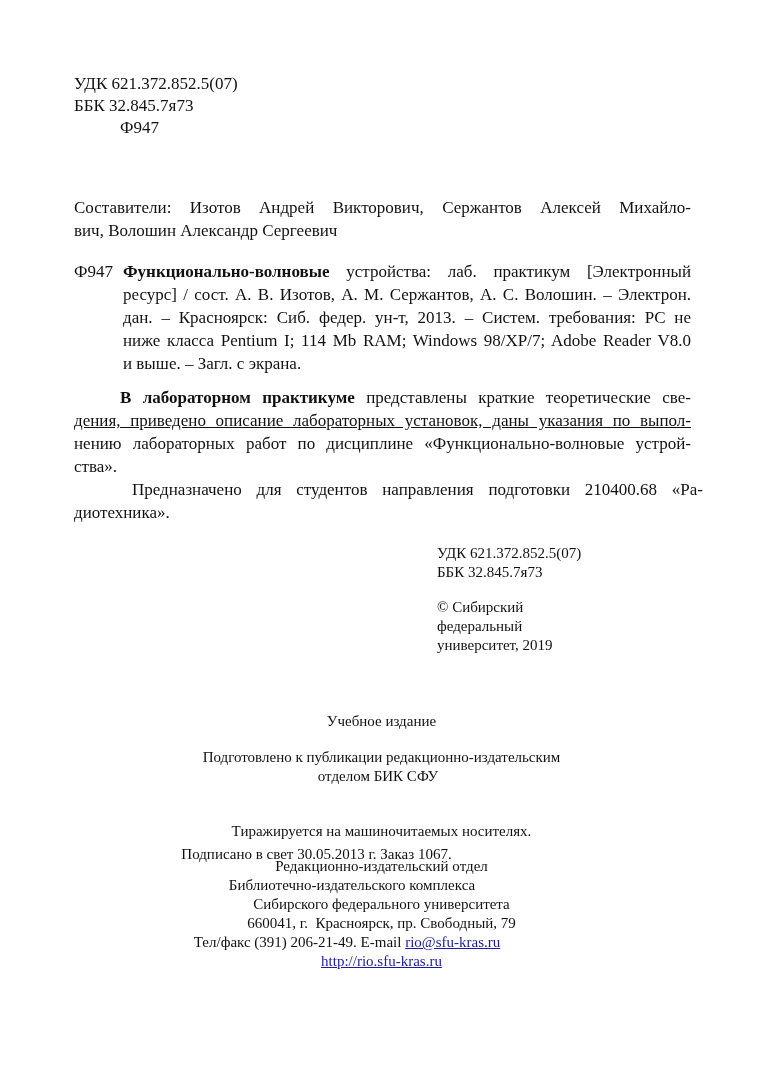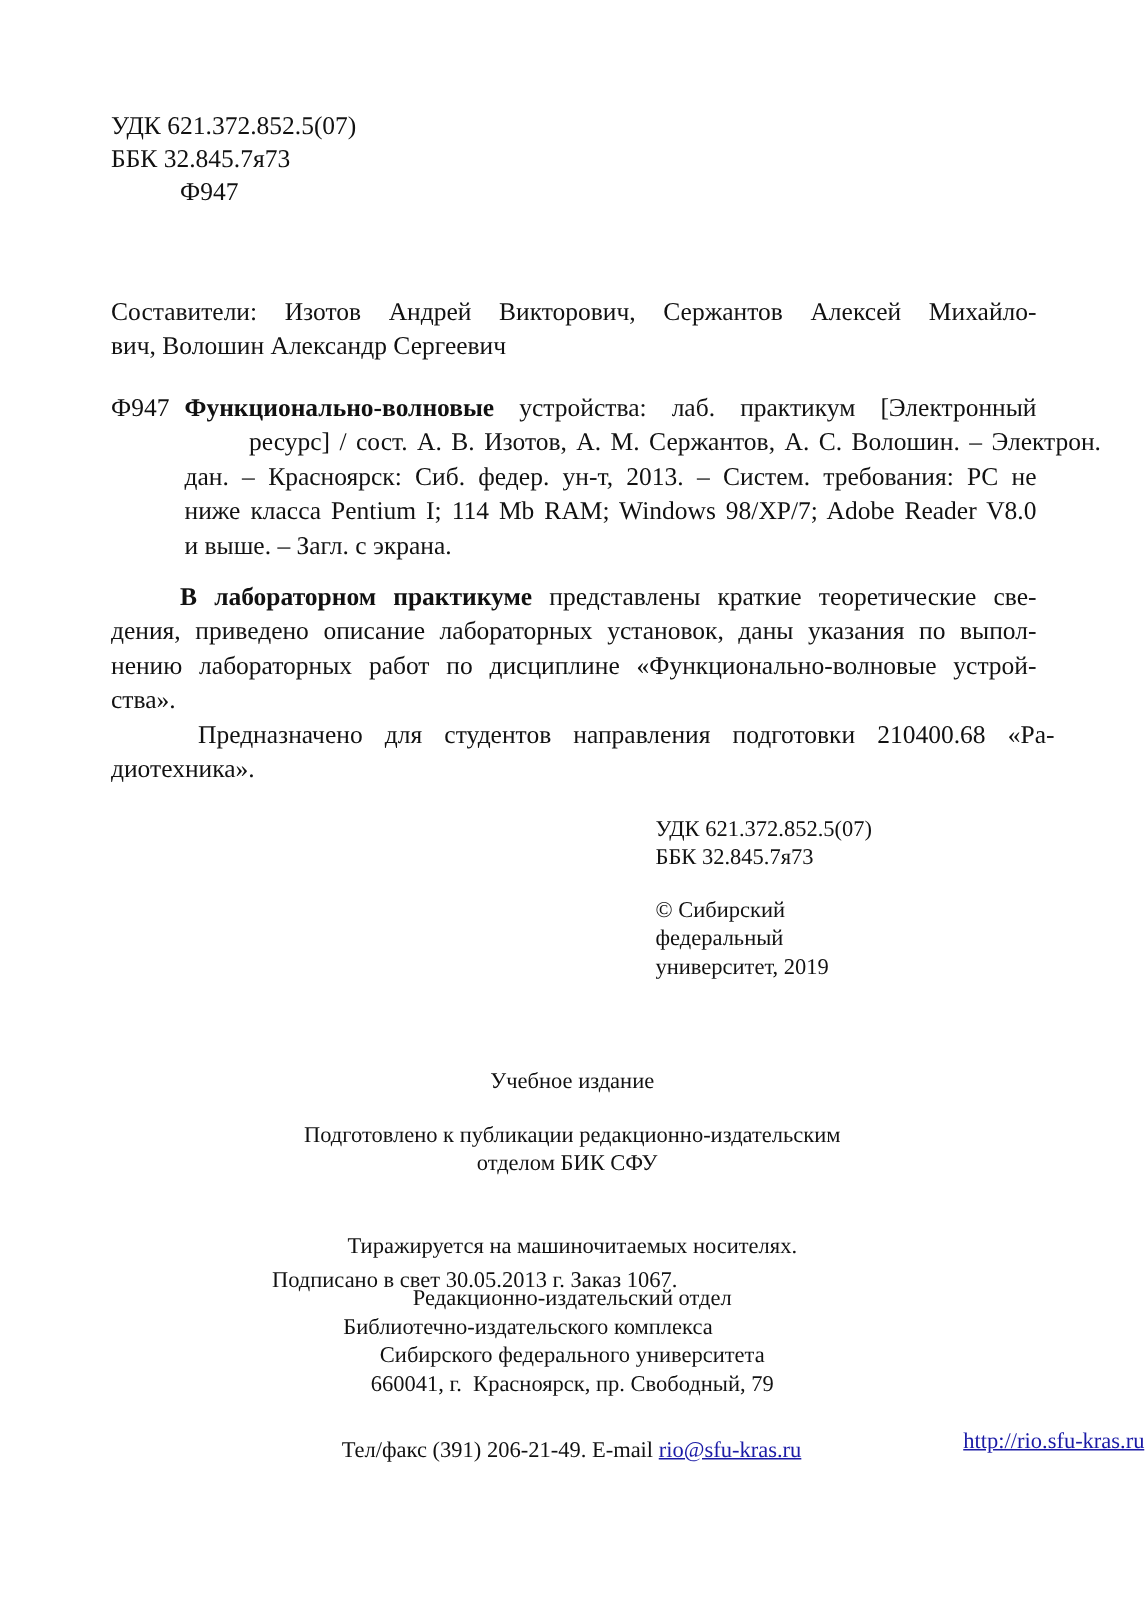--- a/index.html
+++ b/index.html
@@ -21,41 +21,41 @@
 
 <div class="abs line" style="left:74px; top:73px;">УДК 621.372.852.5(07)</div>
 <div class="abs line" style="left:74px; top:95px;">ББК 32.845.7я73</div>
 <div class="abs line" style="left:120px; top:117px;">Ф947</div>
 
 <div class="abs just" style="left:74px; top:197px; width:617px; line-height:22px;">Составители: Изотов Андрей Викторович, Сержантов Алексей Михайло-</div>
 <div class="abs line" style="left:74px; top:220px;">вич, Волошин Александр Сергеевич</div>
 
 <div class="abs line" style="left:74px; top:261px;">Ф947</div>
 <div class="abs just" style="left:123px; top:261px; width:568px; line-height:22px;"><b>Функционально-волновые</b><span> устройства: лаб. практикум [Электронный</span></div>
-<div class="abs just" style="left:123px; top:284px; width:568px; line-height:22px;margin-left:43px;">ресурс] / сост. А. В. Изотов, А. М. Сержантов, А. С. Волошин. – Электрон.</div>
+<div class="abs just" style="left:123px; top:284px; width:568px; line-height:22px;">ресурс] / сост. А. В. Изотов, А. М. Сержантов, А. С. Волошин. – Электрон.</div>
 <div class="abs just" style="left:123px; top:307px; width:568px; line-height:22px;">дан. – Красноярск: Сиб. федер. ун-т, 2013. – Систем. требования: PC не</div>
 <div class="abs just" style="left:123px; top:330px; width:568px; line-height:22px;">ниже класса Pentium I; 114 Mb RAM; Windows 98/XP/7; Adobe Reader V8.0</div>
 <div class="abs line" style="left:123px; top:353px;">и выше. – Загл. с экрана.</div>
 
 <div class="abs just" style="left:120px; top:387px; width:571px; line-height:22px;"><b>В лабораторном практикуме</b><span> представлены краткие теоретические све-</span></div>
-<div class="abs just" style="left:74px; top:410px; width:617px; line-height:22px;">дения, приведено описание лабораторных установок, даны указания по выпол-</div>
+<div class="abs just" style="left:74px; top:410px; width:617px; line-height:22px;text-decoration:underline;">дения, приведено описание лабораторных установок, даны указания по выпол-</div>
 <div class="abs just" style="left:74px; top:433px; width:617px; line-height:22px;">нению лабораторных работ по дисциплине «Функционально-волновые устрой-</div>
 <div class="abs line" style="left:74px; top:456px;">ства».</div>
 <div class="abs just" style="left:132px; top:467px; width:571px; line-height:22px; margin-top:12px;">Предназначено для студентов направления подготовки 210400.68 «Ра-</div>
 <div class="abs line" style="left:74px; top:502px;">диотехника».</div>
 
 <div class="abs small" style="left:437px; top:544px; white-space:nowrap;">УДК 621.372.852.5(07)</div>
 <div class="abs small" style="left:437px; top:563px; white-space:nowrap;">ББК 32.845.7я73</div>
 <div class="abs small" style="left:437px; top:598px; white-space:nowrap;">© Сибирский</div>
 <div class="abs small" style="left:437px; top:617px; white-space:nowrap;">федеральный</div>
 <div class="abs small" style="left:437px; top:636px; white-space:nowrap;">университет, 2019</div>
 
 <div class="abs small center" style="left:0; width:763px; top:712px;">Учебное издание</div>
 <div class="abs small center" style="left:0; width:763px; top:748px;">Подготовлено к публикации редакционно-издательским</div>
 <div class="abs small center" style="left:0; width:756px; top:767px;">отделом БИК СФУ</div>
 <div class="abs small center" style="left:0; width:633px; top:845px;">Подписано в свет 30.05.2013 г. Заказ 1067.</div>
 <div class="abs small center" style="left:0; width:763px; top:822px;">Тиражируется на машиночитаемых носителях.</div>
 <div class="abs small center" style="left:0; width:763px; top:857px;">Редакционно-издательский отдел</div>
 <div class="abs small center" style="left:0; width:704px; top:876px;">Библиотечно-издательского комплекса</div>
 <div class="abs small center" style="left:0; width:763px; top:895px;">Сибирского федерального университета</div>
 <div class="abs small center" style="left:0; width:763px; top:914px; white-space:pre;">660041, г.  Красноярск, пр. Свободный, 79</div>
-<div class="abs small center" style="left:0; width:694px; top:958px;padding-left:34px;"><span>Тел/факс (391) 206-21-49. E-mail </span><a>rio@sfu-kras.ru</a></div>
-<div class="abs small center" style="left:0; width:763px; top:952px;text-align:right;"><a>http://rio.sfu-kras.ru</a></div>
+<div class="abs small center" style="left:0; width:694px; top:933px;"><span>Тел/факс (391) 206-21-49. E-mail </span><a>rio@sfu-kras.ru</a></div>
+<div class="abs small center" style="left:0; width:763px; top:952px;"><a>http://rio.sfu-kras.ru</a></div>
 
 </body></html>

